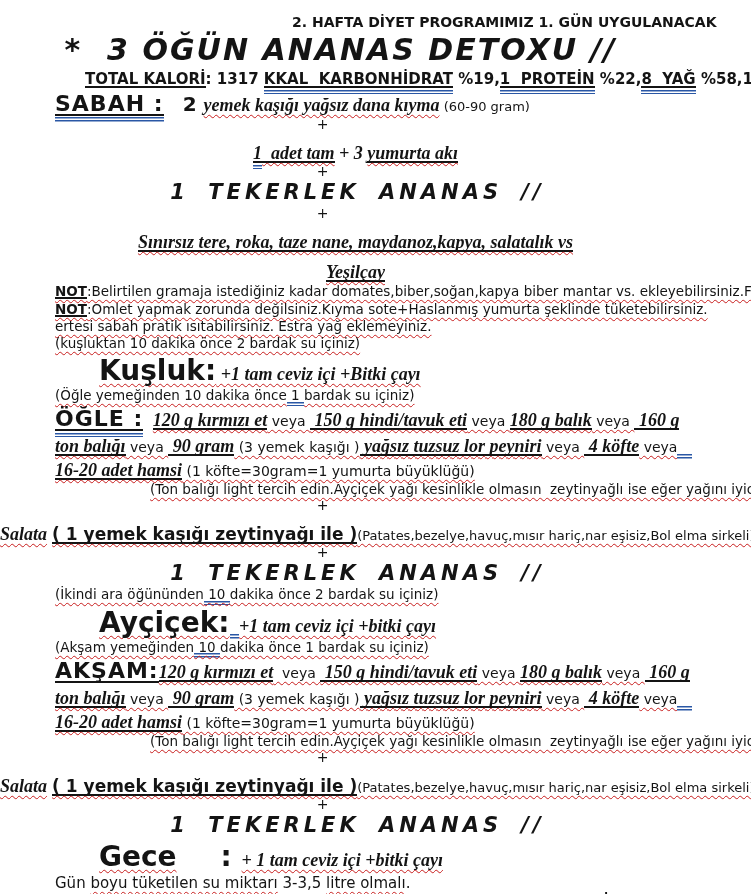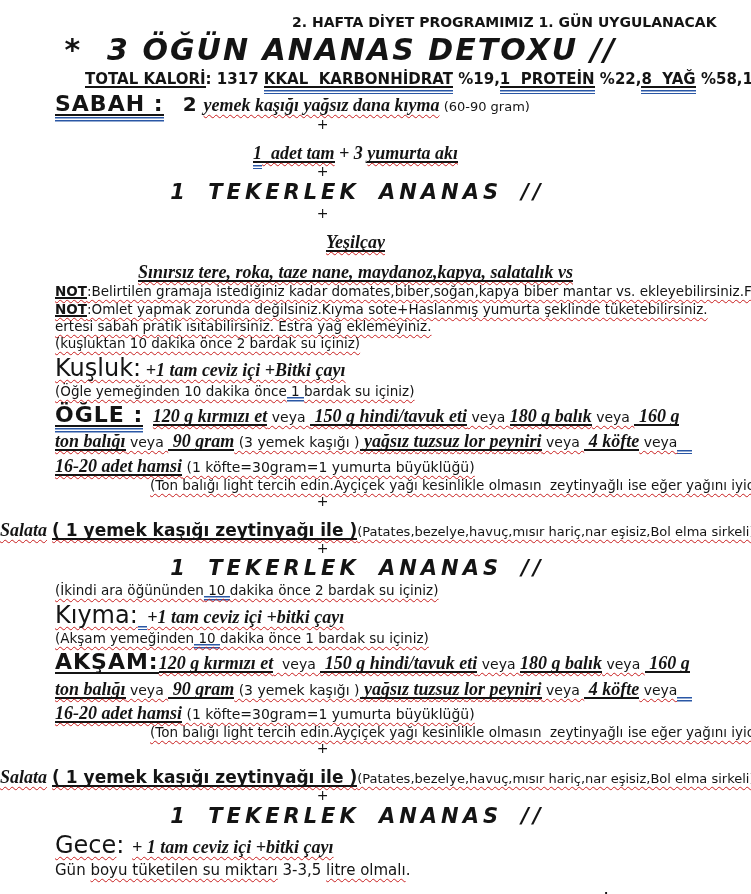--- a/index.html
+++ b/index.html
@@ -14,21 +14,21 @@
   .meal{margin-left:55px;margin-top:4px;font-size:15px;}
   .plus{width:645px;text-align:center;font-size:14px;margin-top:1px;}
   .center{text-align:center;padding-right:40px;margin-top:10px;}
   .ananas-row{text-align:center;padding-right:36px;margin-bottom:2px;
       font-style:italic;font-weight:bold;font-size:21px;letter-spacing:4px;word-spacing:8px;}
   .note{margin-left:55px;font-size:13.5px;margin-top:2px;}
   .note.indent{margin-left:150px;}
   .water-total{margin-left:55px;font-size:15px;margin-top:3px;}
   .seg{white-space:pre;}
   .h{font-size:22px;font-weight:bold;letter-spacing:1px;}
-  .h2{font-size:24px;font-weight:normal;}
+  .h2{font-size:28px;font-weight:bold;margin-left:44px;}
   .num{font-size:20px;font-weight:bold;}
   .nb{font-weight:bold;}
   .si{font-family:"Liberation Serif","DejaVu Serif",serif;font-style:italic;font-weight:bold;font-size:18px;}
   .vy{font-size:14px;}
   .rg{font-size:13px;}
   .sb{font-weight:bold;font-size:17px;}
   
   .u{background-image:linear-gradient(#141414,#141414);background-repeat:no-repeat;
      background-size:100% 2px;background-position:left bottom;}
   
@@ -50,38 +50,38 @@
   <div class="doc-header">2. HAFTA DİYET PROGRAMIMIZ 1. GÜN UYGULANACAK</div>
   <div class="doc-title">*  3 ÖĞÜN ANANAS DETOXU //</div>
   <div id="rows">
       <div class="row kalori"><span class="seg u">TOTAL KALORİ</span><span class="seg">: 1317 </span><span class="seg u bu">KKAL  KARBONHİDRAT</span><span class="seg"> %19,</span><span class="seg u bu">1  PROTEİN</span><span class="seg"> %22,</span><span class="seg u bu">8  YAĞ</span><span class="seg"> %58,1</span></div>
       <div class="row meal"><span class="seg h u bu">SABAH :</span><span class="seg">    </span><span class="seg num">2 </span><span class="seg si sq">yemek kaşığı yağsız dana kıyma</span><span class="seg rg"> (60-90 gram)</span></div>
       <div class="row plus"><span class="seg">+</span></div>
       <div class="row center"><span class="seg si u bu">1</span><span class="seg si u sq">  adet tam</span><span class="seg si"> + 3 </span><span class="seg si u sq">yumurta akı</span></div>
       <div class="row plus"><span class="seg">+</span></div>
       <div class="row ananas-row"><span class="seg">1 TEKERLEK ANANAS //</span></div>
       <div class="row plus"><span class="seg">+</span></div>
+      <div class="row center"><span class="seg si u sq">Sınırsız tere, roka, taze nane, maydanoz,kapya, salatalık vs</span></div>
       <div class="row center"><span class="seg si u sq">Yeşilçay</span></div>
-      <div class="row center"><span class="seg si u sq">Sınırsız tere, roka, taze nane, maydanoz,kapya, salatalık vs</span></div>
       <div class="row note"><span class="seg nb u sq">NOT</span><span class="seg sq">:Belirtilen gramaja istediğiniz kadar domates,biber,soğan,kapya biber mantar vs. ekleyebilirsiniz.Fazla pişirip</span></div>
       <div class="row note"><span class="seg nb u sq">NOT</span><span class="seg sq">:Omlet yapmak zorunda değilsiniz.Kıyma sote+Haslanmış yumurta şeklinde tüketebilirsiniz.</span></div>
       <div class="row note"><span class="seg sq">ertesi sabah pratik ısıtabilirsiniz. Estra yağ eklemeyiniz.</span></div>
       <div class="row note"><span class="seg sq">(kuşluktan 10 dakika önce 2 bardak su içiniz)</span></div>
       <div class="row meal"><span class="seg h2 sq">Kuşluk:</span><span class="seg si sq"> +1 tam ceviz içi +Bitki çayı</span></div>
       <div class="row note"><span class="seg sq">(Öğle yemeğinden 10 dakika önce</span><span class="seg bu"> 1 </span><span class="seg sq">bardak su içiniz)</span></div>
       <div class="row meal"><span class="seg h u bu">ÖĞLE :</span><span class="seg">  </span><span class="seg si u sq">120 g kırmızı et</span><span class="seg vy sq"> veya </span><span class="seg si u sq"> 150 g hindi/tavuk eti</span><span class="seg vy sq"> veya </span><span class="seg si u sq">180 g balık</span><span class="seg vy sq"> veya </span><span class="seg si u"> 160 g</span></div>
       <div class="row meal"><span class="seg si u sq">ton balığı</span><span class="seg vy sq"> veya </span><span class="seg si u"> 90 gram</span><span class="seg vy sq"> (3 yemek kaşığı )</span><span class="seg si u sq"> yağsız tuzsuz lor peyniri</span><span class="seg vy sq"> veya </span><span class="seg si u"> 4 köfte</span><span class="seg vy sq"> veya</span><span class="seg bu">   </span></div>
       <div class="row meal"><span class="seg si u sq">16-20 adet hamsi</span><span class="seg vy sq"> (1 köfte=30gram=1 yumurta büyüklüğü)</span></div>
       <div class="row note indent"><span class="seg sq">(Ton balığı light tercih edin.Ayçiçek yağı kesinlikle olmasın  zeytinyağlı ise eğer yağını iyice süzün)</span></div>
       <div class="row plus"><span class="seg">+</span></div>
       <div class="row center"><span class="seg si sq">Salata</span><span class="seg"> </span><span class="seg sb u sq">( 1 yemek kaşığı zeytinyağı ile )</span><span class="seg rg sq">(Patates,bezelye,havuç,mısır hariç,nar eşisiz,Bol elma sirkeli)</span></div>
       <div class="row plus"><span class="seg">+</span></div>
       <div class="row ananas-row"><span class="seg">1 TEKERLEK ANANAS //</span></div>
       <div class="row note"><span class="seg sq">(İkindi ara öğününden</span><span class="seg bu sq"> 10 </span><span class="seg sq">dakika önce 2 bardak su içiniz)</span></div>
-      <div class="row meal"><span class="seg h2 sq">Kıyma:</span><span class="seg bu">  </span><span class="seg si sq">+1 tam ceviz içi +bitki çayı</span></div>
+      <div class="row meal"><span class="seg h2 sq">Ayçiçek:</span><span class="seg bu">  </span><span class="seg si sq">+1 tam ceviz içi +bitki çayı</span></div>
       <div class="row note"><span class="seg sq">(Akşam yemeğinden</span><span class="seg bu sq"> 10 </span><span class="seg sq">dakika önce 1 bardak su içiniz)</span></div>
       <div class="row meal"><span class="seg h u">AKŞAM:</span><span class="seg si u sq">120 g kırmızı et</span><span class="seg vy sq">  veya </span><span class="seg si u sq"> 150 g hindi/tavuk eti</span><span class="seg vy sq"> veya </span><span class="seg si u sq">180 g balık</span><span class="seg vy sq"> veya </span><span class="seg si u"> 160 g</span></div>
       <div class="row meal"><span class="seg si u sq">ton balığı</span><span class="seg vy sq"> veya </span><span class="seg si u"> 90 gram</span><span class="seg vy sq"> (3 yemek kaşığı )</span><span class="seg si u sq"> yağsız tuzsuz lor peyniri</span><span class="seg vy sq"> veya </span><span class="seg si u"> 4 köfte</span><span class="seg vy sq"> veya</span><span class="seg bu">   </span></div>
       <div class="row meal"><span class="seg si u sq">16-20 adet hamsi</span><span class="seg vy sq"> (1 köfte=30gram=1 yumurta büyüklüğü)</span></div>
       <div class="row note indent"><span class="seg sq">(Ton balığı light tercih edin.Ayçiçek yağı kesinlikle olmasın  zeytinyağlı ise eğer yağını iyice süzün)</span></div>
       <div class="row plus"><span class="seg">+</span></div>
       <div class="row center"><span class="seg si sq">Salata</span><span class="seg"> </span><span class="seg sb u sq">( 1 yemek kaşığı zeytinyağı ile )</span><span class="seg rg sq">(Patates,bezelye,havuç,mısır hariç,nar eşisiz,Bol elma sirkeli)</span></div>
       <div class="row plus"><span class="seg">+</span></div>
       <div class="row ananas-row"><span class="seg">1 TEKERLEK ANANAS //</span></div>
       <div class="row meal"><span class="seg h2 sq">Gece</span><span class="seg h2">: </span><span class="seg si sq">+ 1 tam ceviz içi +bitki çayı</span></div>

